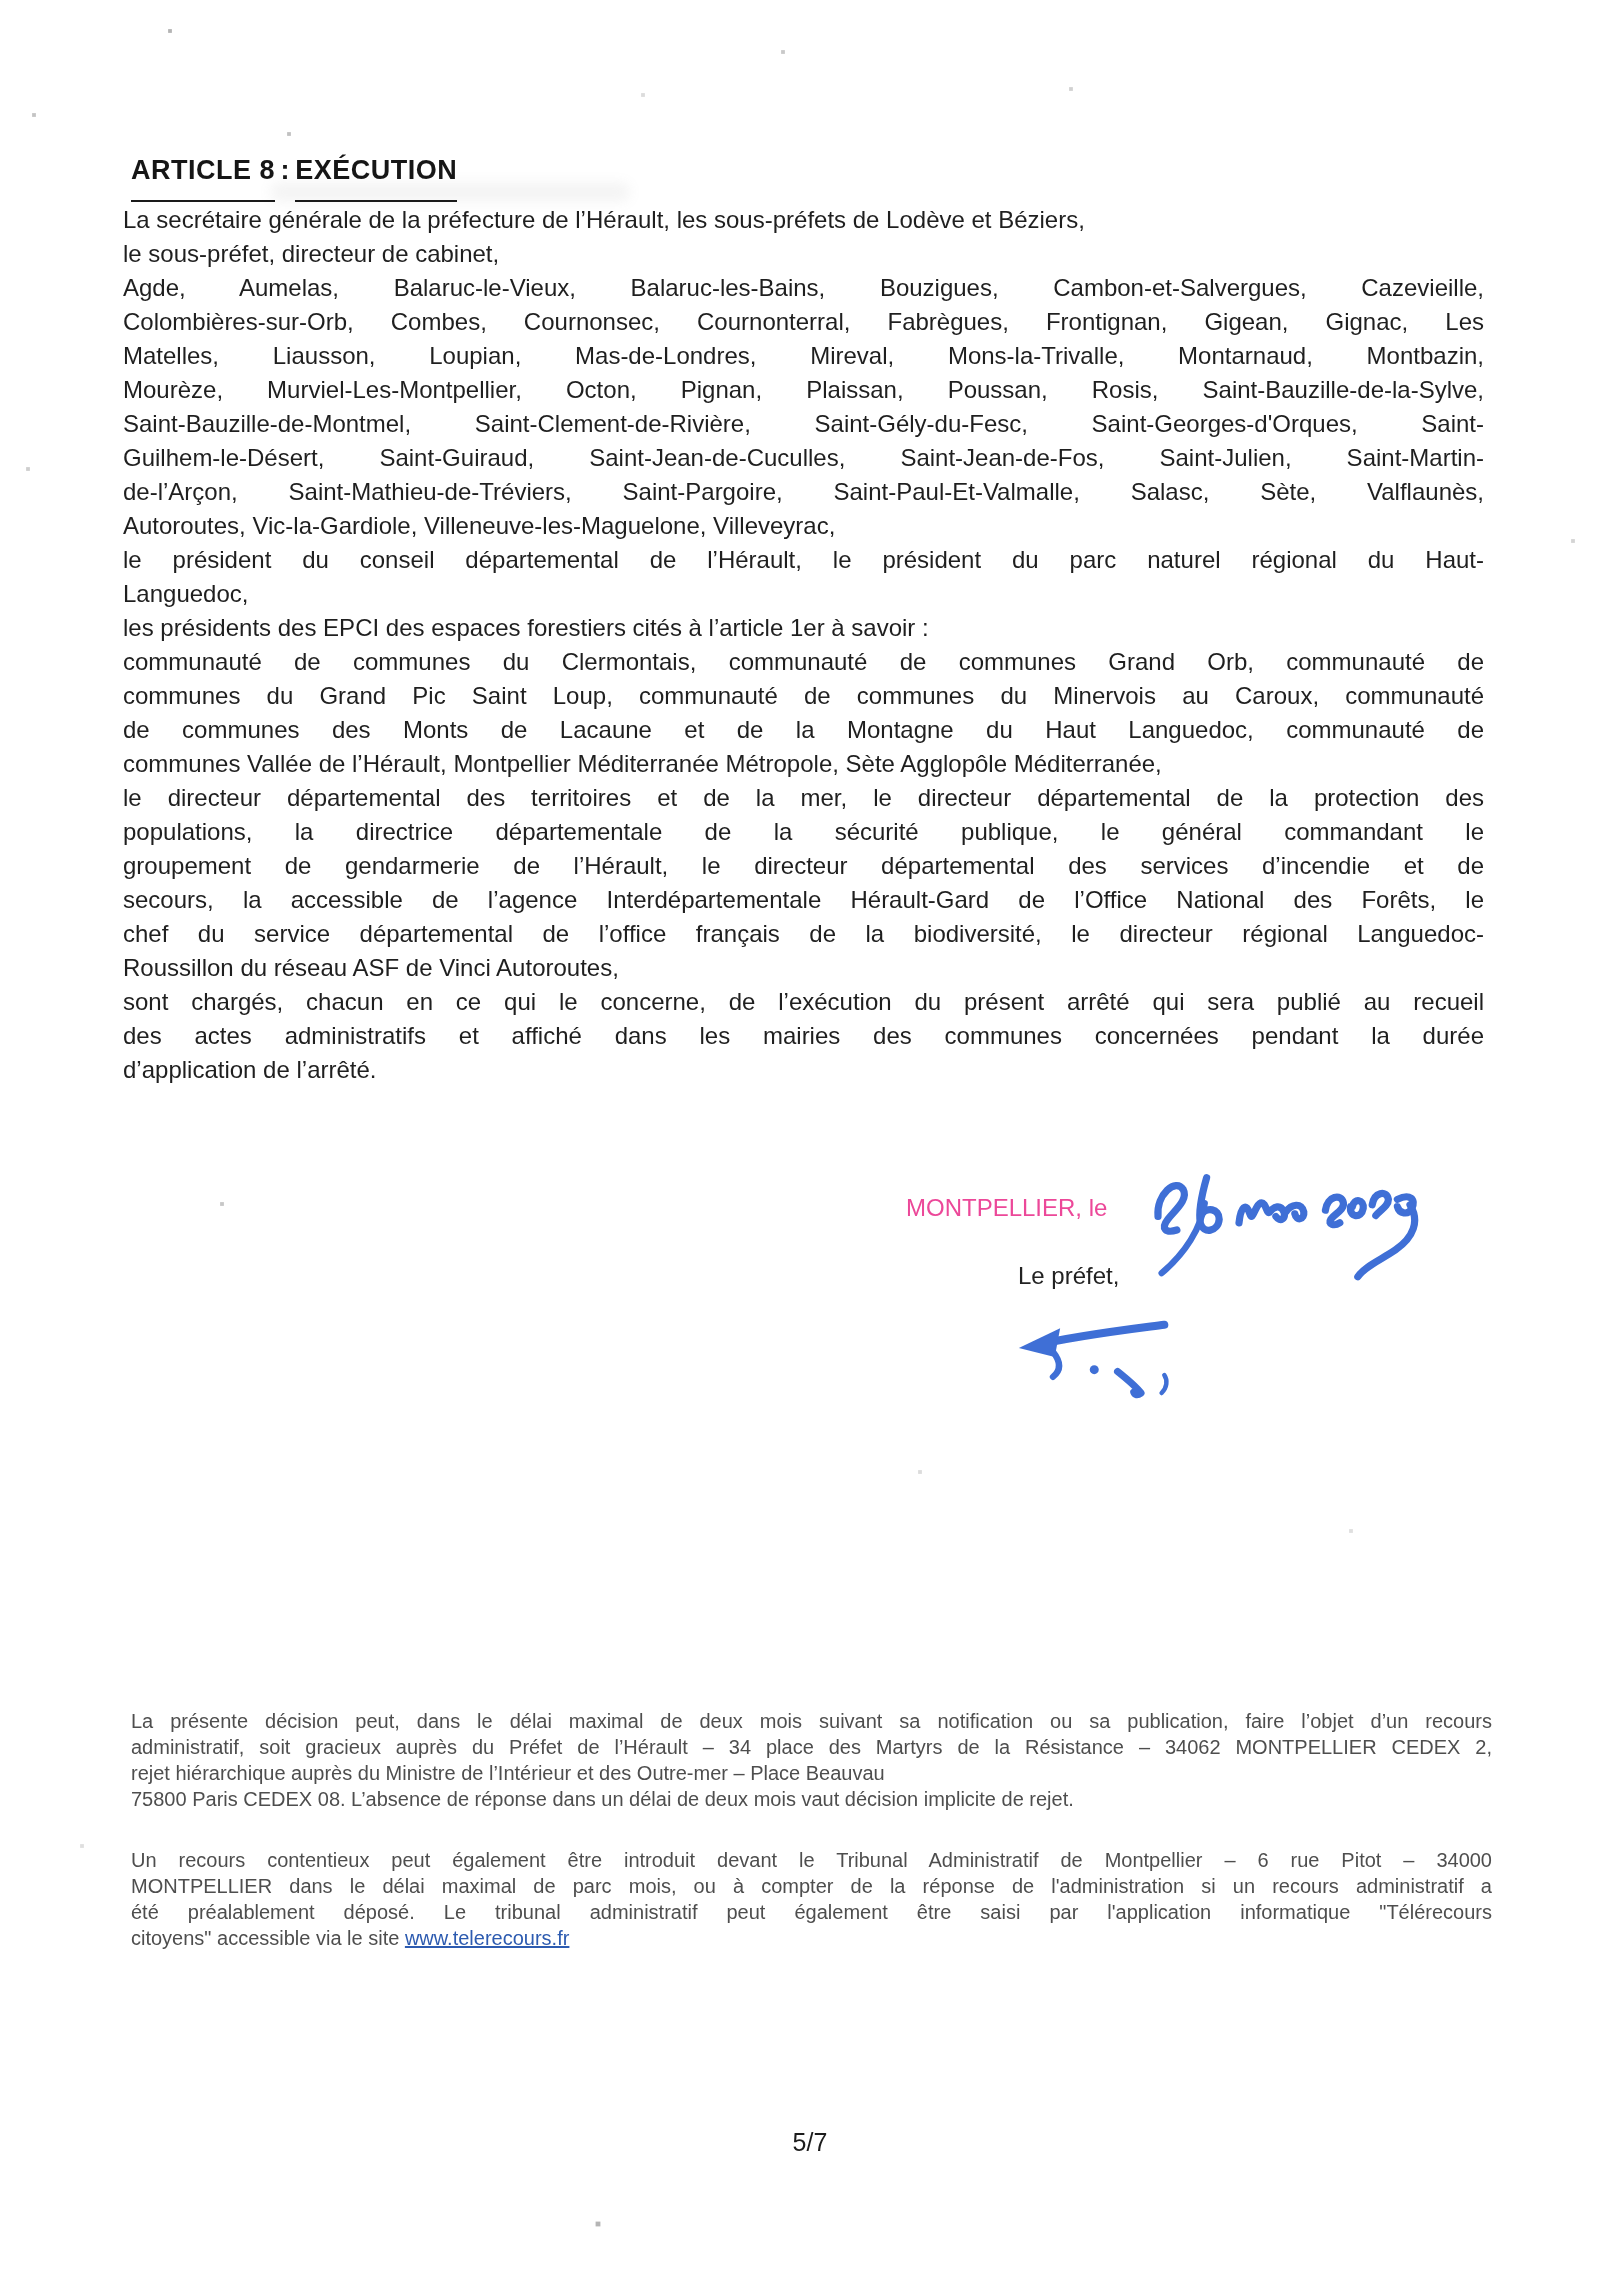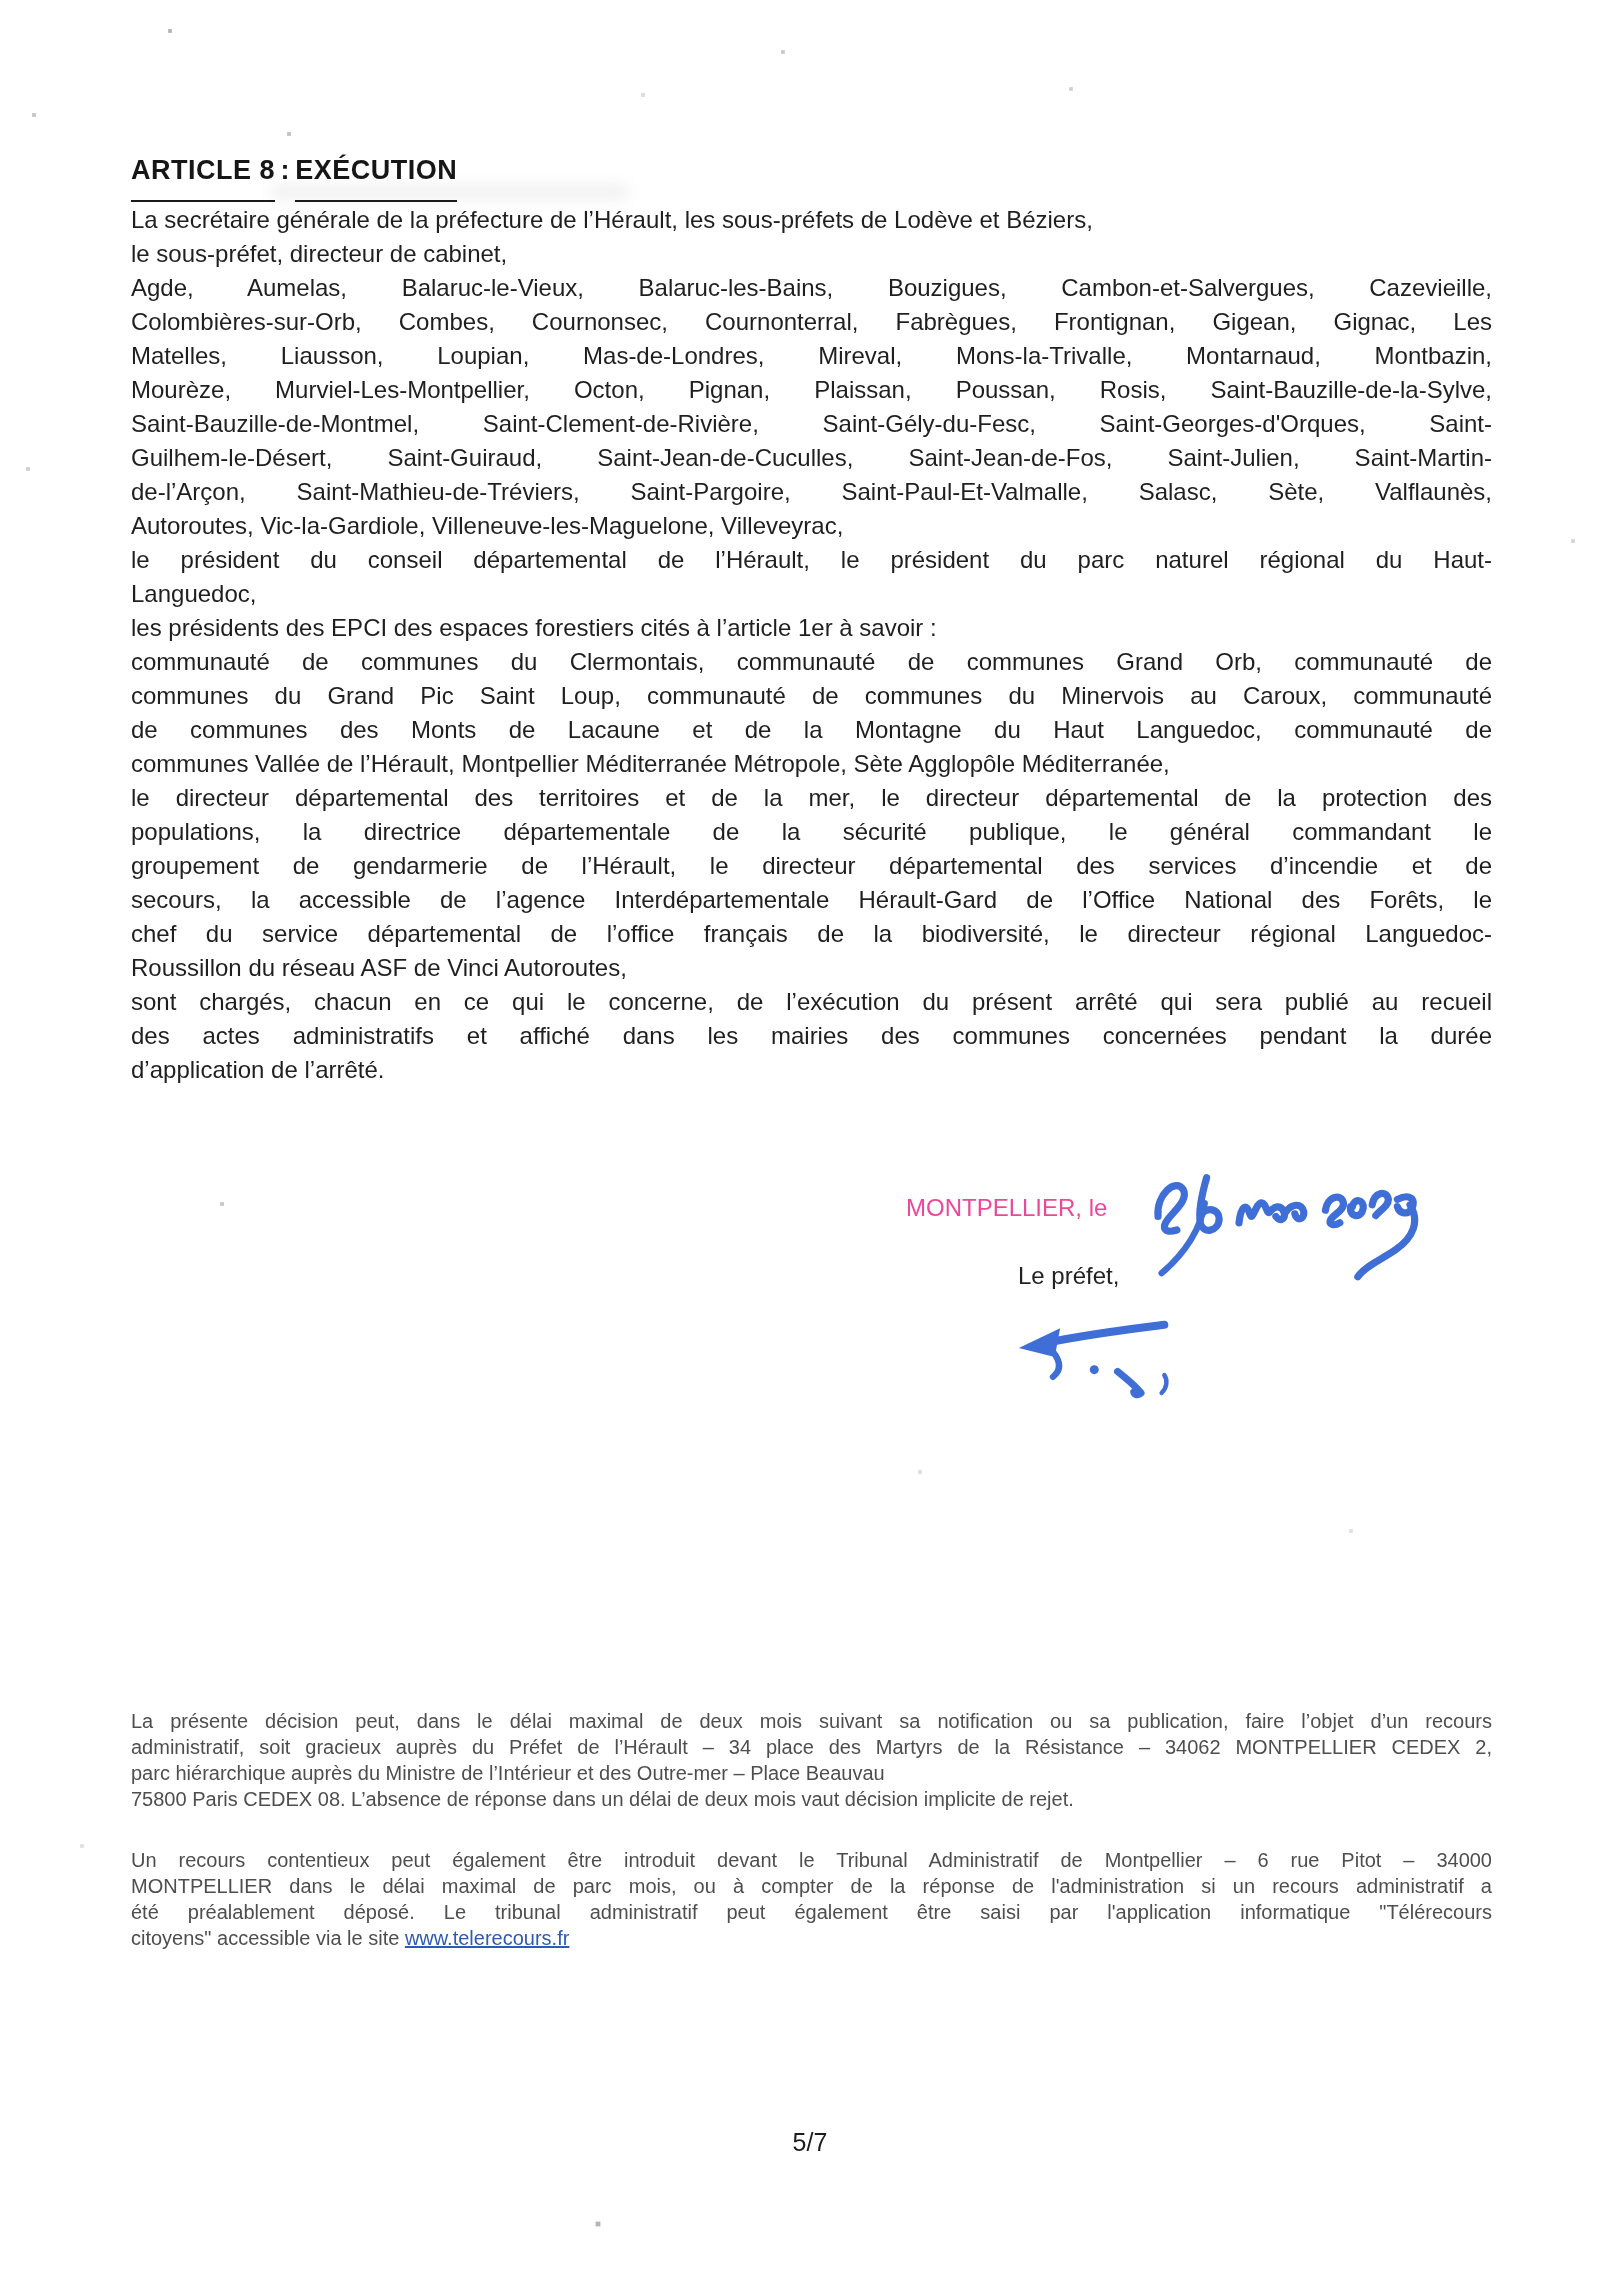--- a/index.html
+++ b/index.html
@@ -21,21 +21,21 @@
   
   .title{
     position:absolute;left:131px;top:137px;
     font-size:27px;font-weight:700;letter-spacing:0.5px;
     color:#161616;white-space:nowrap;
   }
   .title .u{border-bottom:2.7px solid #1a1a1a;padding-bottom:15px;}
   .title .sep{margin:0 5.4px;}
   
   .body-block{
-    position:absolute;left:131px;top:203px;width:1361px;
+    position:absolute;left:123px;top:203px;width:1361px;
     font-size:24px;line-height:34px;color:var(--text);
   }
   .line{white-space:nowrap;}
   .line.just{white-space:normal;text-align:justify;text-align-last:justify;text-justify:inter-word;}
   
   .sig-place{position:absolute;left:906px;top:1194px;font-size:24px;color:#ec4899;}
   .sig-role{position:absolute;left:1018px;top:1262px;font-size:24px;color:#222;text-align:center;}
   .date-svg{position:absolute;left:1149px;top:1167px;}
   .sign-svg{position:absolute;left:1013px;top:1314px;}
   .stroke{fill:none;stroke:var(--ink);stroke-linecap:round;stroke-linejoin:round;}
@@ -141,21 +141,21 @@
     <path class="inkfill" d="M6,38 L52,16 L46,48 Z"></path>
     <path class="stroke" stroke-width="7" d="M44,42 C52,52 54,62 44,70"></path>
     <circle class="inkfill" cx="90" cy="62" r="5"></circle>
     <path class="stroke" stroke-width="8" d="M116,64 C126,72 136,80 142,88 C138,91 135,90 134,87"></path>
     <path class="stroke" stroke-width="5" d="M168,68 C172,74 171,82 165,88"></path>
   </svg>
 
   <div class="footer-block" id="footer1">
       <div class="line just">La présente décision peut, dans le délai maximal de deux mois suivant sa notification ou sa publication, faire l’objet d’un recours</div>
       <div class="line just">administratif, soit gracieux auprès du Préfet de l’Hérault – 34 place des Martyrs de la Résistance – 34062 MONTPELLIER CEDEX 2,</div>
-      <div class="line">parc hiérarchique auprès du Ministre de l’Intérieur et des Outre-mer – Place Beauvau</div>
+      <div class="line">rejet hiérarchique auprès du Ministre de l’Intérieur et des Outre-mer – Place Beauvau</div>
       <div class="line">75800 Paris CEDEX 08. L’absence de réponse dans un délai de deux mois vaut décision implicite de rejet.</div>
     </div>
 
   <div class="footer-block" id="footer2">
       <div class="line just">Un recours contentieux peut également être introduit devant le Tribunal Administratif de Montpellier – 6 rue Pitot – 34000</div>
       <div class="line just">MONTPELLIER dans le délai maximal de parc mois, ou à compter de la réponse de l'administration si un recours administratif a</div>
       <div class="line just">été préalablement déposé. Le tribunal administratif peut également être saisi par l'application informatique "Télérecours</div>
       <div class="line"><span>citoyens" accessible via le site </span><a href="#" class="doclink">www.telerecours.fr</a></div>
     </div>
 

